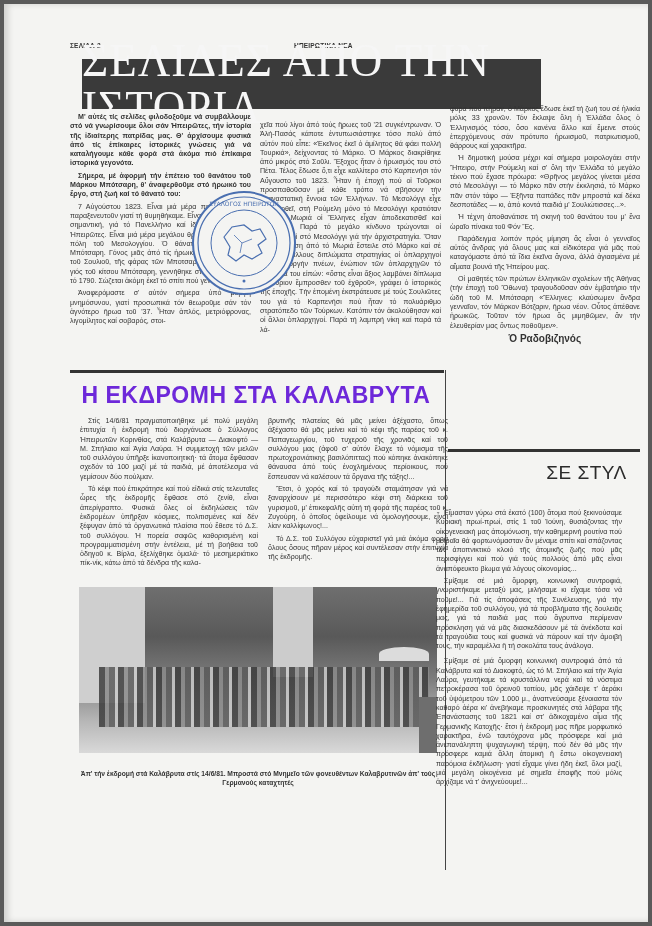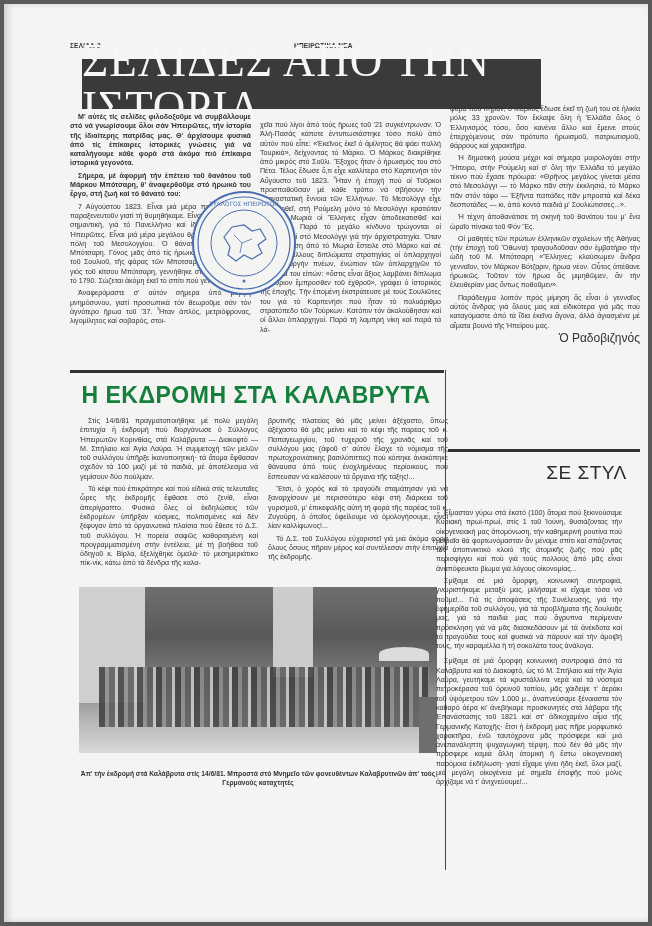--- a/index.html
+++ b/index.html
@@ -32,28 +32,28 @@
   .col {
     font-size: 7.1px; line-height: 9.3px; text-align: justify;
     color: #333;
   }
   .col p { margin: 0 0 3px 0; text-indent: 8px; }
   .col p.bold { font-weight: bold; }
   .rule-thick { background: #333; height: 3px; }
   .rule-thin { background: #444; width: 1px; }
   .h-kalavryta {
     left: 66px; top: 378px; width: 372px; text-align: center;
-    font-size: 23px; font-weight: bold; letter-spacing: 0.5px; color: #15803d;
+    font-size: 23px; font-weight: bold; letter-spacing: 0.5px; color: #6d28d9;
   }
   .h-chrono {
     left: 446px; top: 458px; width: 195px; text-align: center;
     font-size: 19px; line-height: 21px; color: #2b2b2b; letter-spacing: 0.5px; margin-left: 39px;
   }
   .signature {
-    font-size: 12px; font-weight: normal; text-align: right;
+    font-size: 10px; font-weight: bold; text-align: center;
   }
   .stamp {
     left: 188px; top: 187px; width: 104px; height: 104px; border-radius: 50%;
     background: #f4f4f2;
     border: 2px solid #4a6fb0;
     box-sizing: border-box;
   }
   .photo {
     left: 75px; top: 583px; width: 358px; height: 166px;
     background: linear-gradient(180deg, #6f6f6f 0%, #595959 30%, #7c7c7c 55%, #b5b5b5 80%, #d9d9d9 100%);
@@ -95,22 +95,22 @@
       <path d="M40 42 L48 50 L58 46 M48 50 L46 60" fill="none" stroke="#4a6fb0" stroke-width="0.8"></path>
       <circle cx="50" cy="88" r="1.5" fill="#4a6fb0"></circle>
       <text x="50" y="13" font-size="6" text-anchor="middle" fill="#4a6fb0" font-family="DejaVu Sans, sans-serif">ΣΥΛΛΟΓΟΣ ΗΠΕΙΡΩΤΩΝ</text>
     </svg>
   </div>
 
   <div class="abs col" style="left:446px; top:101px; width:190px;">
     <p style="text-indent:0">φυρα πού πῆραν, ὁ Μάρκος ἔδωσε ἐκεῖ τή ζωή του σέ ἡλικία μόλις 33 χρονῶν. Τόν ἔκλαψε ὅλη ἡ Ἑλλάδα ὅλος ὁ Ἑλληνισμός τόσο, ὅσο κανένα ἄλλο καί ἔμεινε στούς ἐπερχόμενους σάν πρότυπο ἡρωισμοῦ, πατριωτισμοῦ, θάρρους καί χαρακτῆρα.</p>
     <p>Ἡ δημοτική μούσα μέχρι καί σήμερα μοιρολογάει στήν Ἤπειρο, στήν Ρούμελη καί σ' ὅλη τήν Ἑλλάδα τό μεγάλο τέκνο πού ἔχασε πρόωρα: «Θρῆνος μεγάλος γίνεται μέσα στό Μεσολόγγι — τό Μάρκο πᾶν στήν ἐκκλησιά, τό Μάρκο πᾶν στόν τάφο — Ἑξῆντα παπάδες πᾶν μπροστά καί δέκα δεσποτάδες — κι, ἀπό κοντά παιδιά μ' Σουλιώτισσες...».</p>
     <p>Ἡ τέχνη ἀποθανάτισε τή σκηνή τοῦ θανάτου του μ' ἕνα ὡραῖο πίνακα τοῦ Φόν Ἕς.</p>
+    <p>Παράδειγμα λοιπόν πρός μίμηση ἄς εἶναι ὁ γενναῖος αὐτός ἄνδρας γιά ὅλους μας καί εἰδικότερα γιά μᾶς πού καταγόμαστε ἀπό τά ἴδια ἐκεῖνα ἄγονα, ἀλλά ἁγιασμένα μέ αἵματα βουνά τῆς Ἠπείρου μας.</p>
     <p>Οἱ μαθητές τῶν πρώτων ἑλληνικῶν σχολείων τῆς Ἀθήνας (τήν ἐποχή τοῦ Ὄθωνα) τραγουδοῦσαν σάν ἐμβατήριο τήν ὠδή τοῦ Μ. Μπότσαρη «Ἕλληνες: κλαύσωμεν ἄνδρα γενναῖον, τόν Μάρκον Βότζαριν, ἥρωα νέον. Οὗτος ἀπέθανε ἡρωικῶς. Τοῦτον τόν ἥρωα ἄς μιμηθῶμεν, ἄν τήν ἐλευθερίαν μας ὄντως ποθοῦμεν».</p>
-    <p>Παράδειγμα λοιπόν πρός μίμηση ἄς εἶναι ὁ γενναῖος αὐτός ἄνδρας γιά ὅλους μας καί εἰδικότερα γιά μᾶς πού καταγόμαστε ἀπό τά ἴδια ἐκεῖνα ἄγονα, ἀλλά ἁγιασμένα μέ αἵματα βουνά τῆς Ἠπείρου μας.</p>
     <div class="signature">Ὁ Ραδοβιζηνός</div>
   </div>
 
   <div class="abs rule-thick" style="left:66px; top:366px; width:374px;"></div>
   <div class="abs rule-thick" style="left:444px; top:445px; width:192px;"></div>
   <div class="abs rule-thin" style="left:441px; top:366px; height:500px;"></div>
 
   <div class="abs h-kalavryta">Η ΕΚΔΡΟΜΗ ΣΤΑ ΚΑΛΑΒΡΥΤΑ</div>
 
   <div class="abs col" style="left:76px; top:413px; width:178px;">

